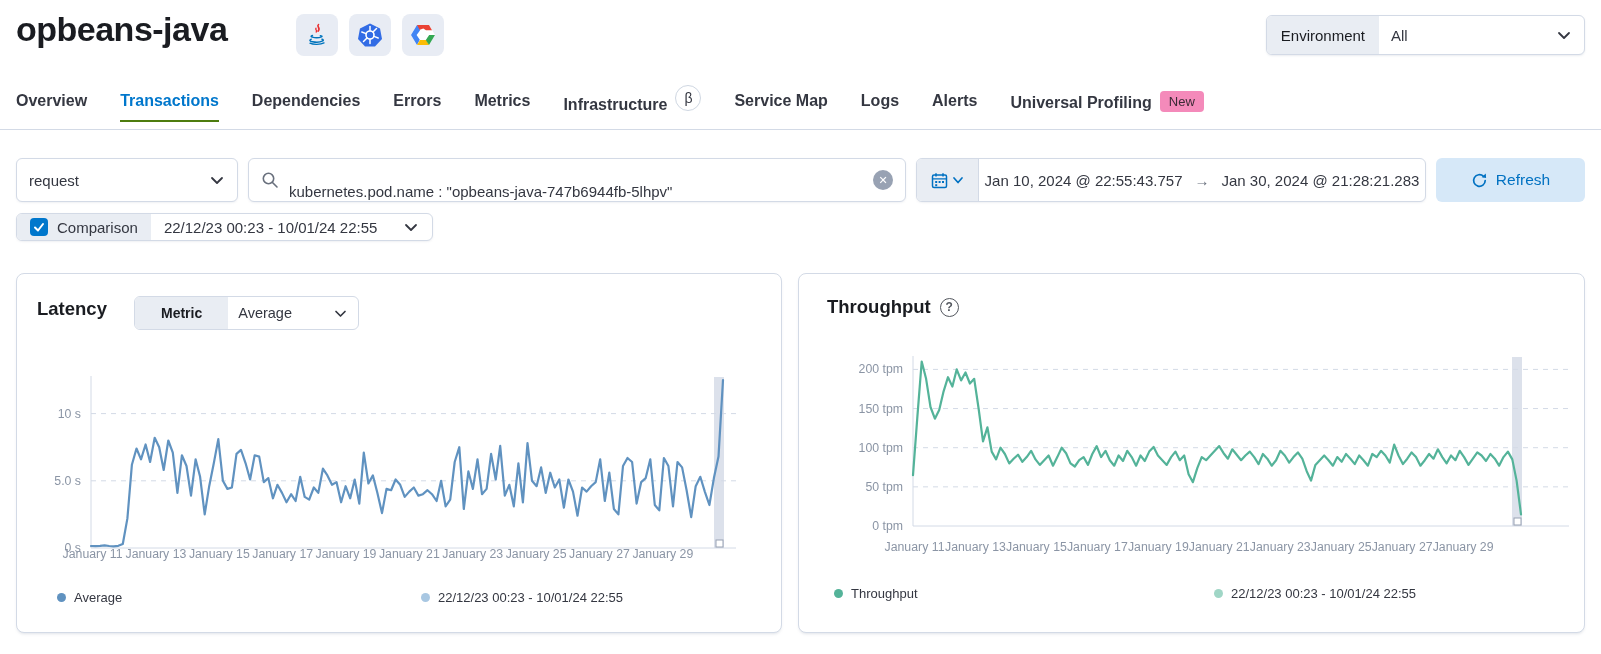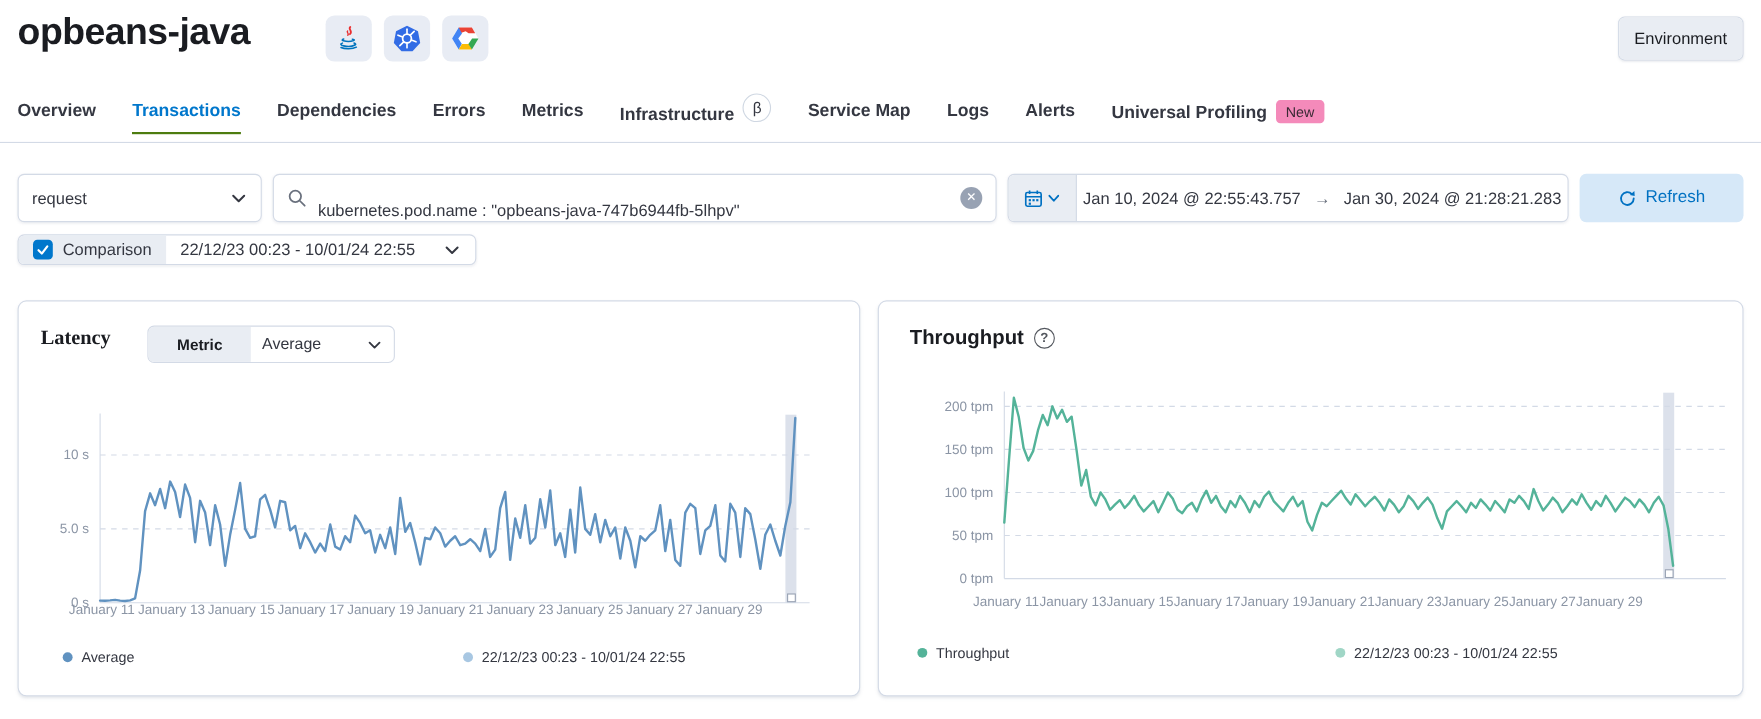--- a/index.html
+++ b/index.html
@@ -45,21 +45,21 @@
   #comparison-label-section { background:#e9edf3; display:flex; align-items:center; gap:9px; padding:0 13px; font-size:15px; }
   #comparison-select { display:flex; align-items:center; gap:26px; padding:0 13px; font-size:15px; }
   #comparison-checkbox { width:18px; height:18px; border-radius:4px; background:#0077cc; display:flex; align-items:center; justify-content:center; cursor:pointer; }
 
   
   .panel { position:absolute; top:273px; height:360px; background:#fff; border:1px solid #d3dae6; border-radius:8px;
     box-shadow:0 2px 3px -1px rgba(152,162,179,.3); }
   #latency-panel { left:16px; width:766px; }
   #throughput-panel { left:798px; width:787px; }
   .panel-title { position:absolute; font-size:18.5px; font-weight:700; color:#1a1c21; }
-  #latency-title { left:20px; top:24px;font-family:Liberation Serif, serif; }
+  #latency-title { left:20px; top:24px; }
   #throughput-title-row { position:absolute; left:28px; top:22px; display:flex; align-items:center; gap:9px; }
   #metric-control { position:absolute; left:117px; top:22px; height:34px; display:flex; align-items:stretch;
     border:1px solid #d3dae6; border-radius:6px; overflow:hidden; background:#fff; }
   #metric-label { background:#e9edf3; display:flex; align-items:center; padding:0 26px; font-size:14px; font-weight:700; color:#1a1c21; }
   #metric-value { width:130px; display:flex; align-items:center; justify-content:space-between; padding:0 10px; font-size:14.5px; }
   .help-circle { width:19px; height:19px; border-radius:50%; border:1.4px solid #53575e; color:#53575e; font-size:12px; font-weight:600;
     display:flex; align-items:center; justify-content:center; }
 
   .chart-svg { position:absolute; left:0; top:0; }
   .axis-label { font-size:12.3px; fill:#8b95a5; font-family:"Liberation Sans", sans-serif; }
@@ -105,20 +105,26 @@
       <path d="M2 13l6-10 3 5.4-3.4 4.6 3.2 4.8L8 23z" fill="#4285f4"></path>
       <path d="M8 23l3-5h6.4L20 23z" fill="#fbbc05"></path>
       <path d="M26 13l-6 10-3.2-5 3.4-5 5.8-.1z" fill="#34a853"></path>
       <circle cx="14" cy="13" r="4.6" fill="#fff"></circle>
     </svg>
   </div>
 </div>
 
 <div class="abs" id="env-control">
   <div id="env-label">Environment</div>
+  <div id="env-value">
+    <span>All</span>
+    <svg class="chev" width="16" height="16">
+        <polyline points="3,6 8,11 13,6" fill="none" stroke="#343741" stroke-width="1.8" stroke-linecap="round" stroke-linejoin="round"></polyline>
+      </svg>
+  </div>
 </div>
 
 <div class="abs" id="tabs">
     <div class="tab">
       <span>Overview</span>
     </div>
     <div class="tab active">
       <span>Transactions</span>
     </div>
     <div class="tab">

